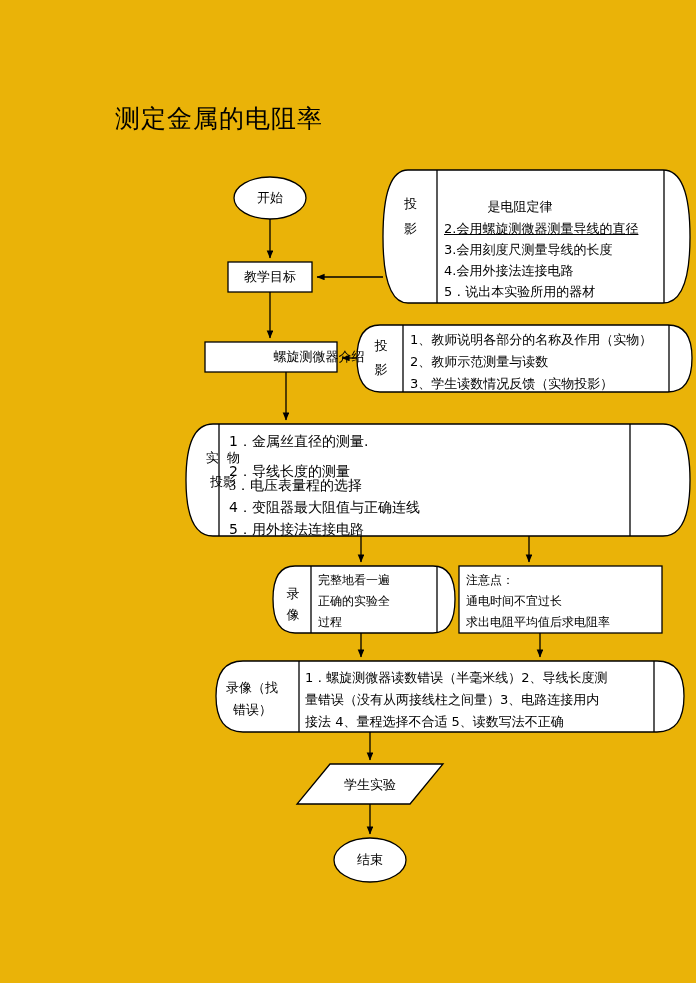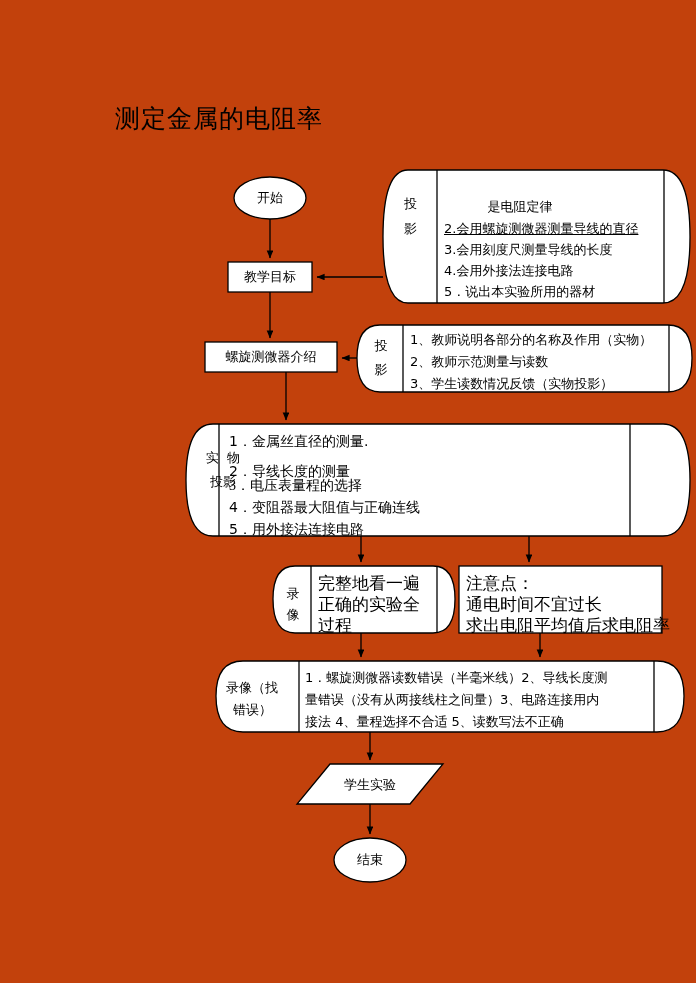--- a/index.html
+++ b/index.html
@@ -8,21 +8,21 @@
     background: #ffffff;
   }
   body {
     font-family: "DejaVu Sans", "Liberation Sans", sans-serif;
     color: #000000;
   }
   #page {
     position: relative;
     width: 696px;
     height: 983px;
-    background: #c2410c;
+    background: #eab308;
     overflow: hidden;
   }
   #svg-layer {
     position: absolute;
     left: 0;
     top: 0;
     width: 696px;
     height: 983px;
   }
   .lbl {
@@ -35,21 +35,21 @@
   .lft { text-align: left; }
 
   .title {
     font-size: 25px;
     letter-spacing: 1px;
   }
   .node-text  { font-size: 13px; }
   .list-text  { font-size: 13px; line-height: 1.62; }
   .list-text2 { font-size: 14px; line-height: 1.68; }
   .cap-text   { font-size: 13px; line-height: 1.5; }
-  .note-text  { font-size: 17px; line-height: 1.52; }
+  .note-text  { font-size: 12px; line-height: 1.52; }
   .dense-text { font-size: 13px; line-height: 1.62; }
 </style>
 </head>
 <body>
 
 <div id="page">
 
   <svg id="svg-layer" viewBox="0 0 696 983">
     <defs>
       <marker id="arrowhead" markerWidth="9" markerHeight="9" refX="7.6" refY="3.3" orient="auto" markerUnits="userSpaceOnUse">
@@ -138,21 +138,21 @@
 
   <div class="lbl node-text ctr" style="left:228px; top:269px; width:84px;">教学目标</div>
 
   <div class="lbl cap-text ctr" style="left:360px; top:336px; width:42px;">投</div>
   <div class="lbl cap-text ctr" style="left:360px; top:360px; width:42px;">影</div>
 
   <div class="lbl list-text lft" style="left:410px; top:329px;">1、教师说明各部分的名称及作用（实物）</div>
   <div class="lbl list-text lft" style="left:410px; top:351px;">2、教师示范测量与读数</div>
   <div class="lbl list-text lft" style="left:410px; top:373px;">3、学生读数情况反馈（实物投影）</div>
 
-  <div class="lbl node-text ctr" style="left:205px; top:349px; width:132px;">螺旋测微器介绍</div>
+  <div class="lbl node-text ctr" style="left:205px; top:349px; width:132px;padding-left:48px;">螺旋测微器介绍</div>
 
   <div class="lbl cap-text ctr" style="left:192px; top:448px; width:62px;">实  物</div>
   <div class="lbl cap-text ctr" style="left:192px; top:472px; width:62px;">投影</div>
 
   <div class="lbl list-text2 lft" style="left:229px; top:430px;">1．金属丝直径的测量.</div>
   <div class="lbl list-text2 lft" style="left:229px; top:460px;">2．导线长度的测量</div>
   <div class="lbl list-text2 lft" style="left:229px; top:474px;font-family:Liberation Serif, serif;">3．电压表量程的选择</div>
   <div class="lbl list-text2 lft" style="left:229px; top:496px;">4．变阻器最大阻值与正确连线</div>
   <div class="lbl list-text2 lft" style="left:229px; top:518px;">5．用外接法连接电路</div>
 

